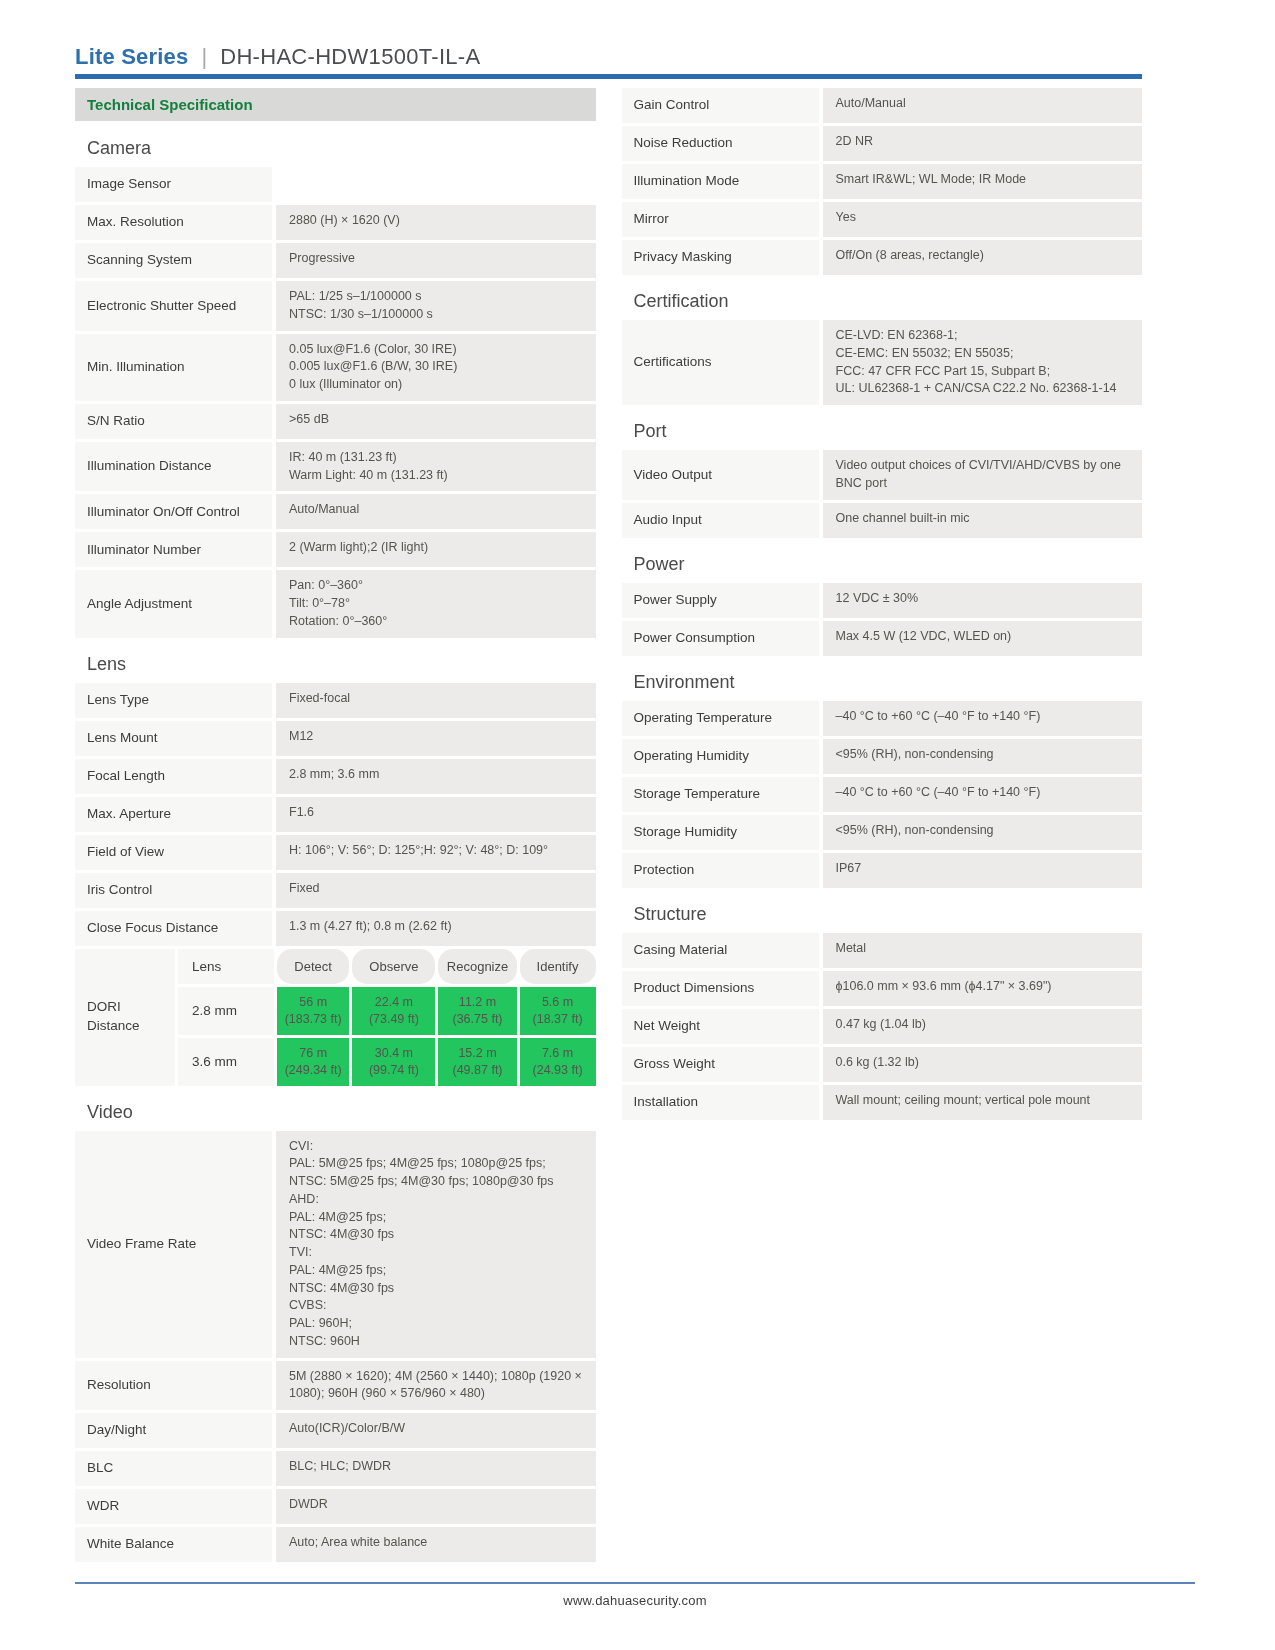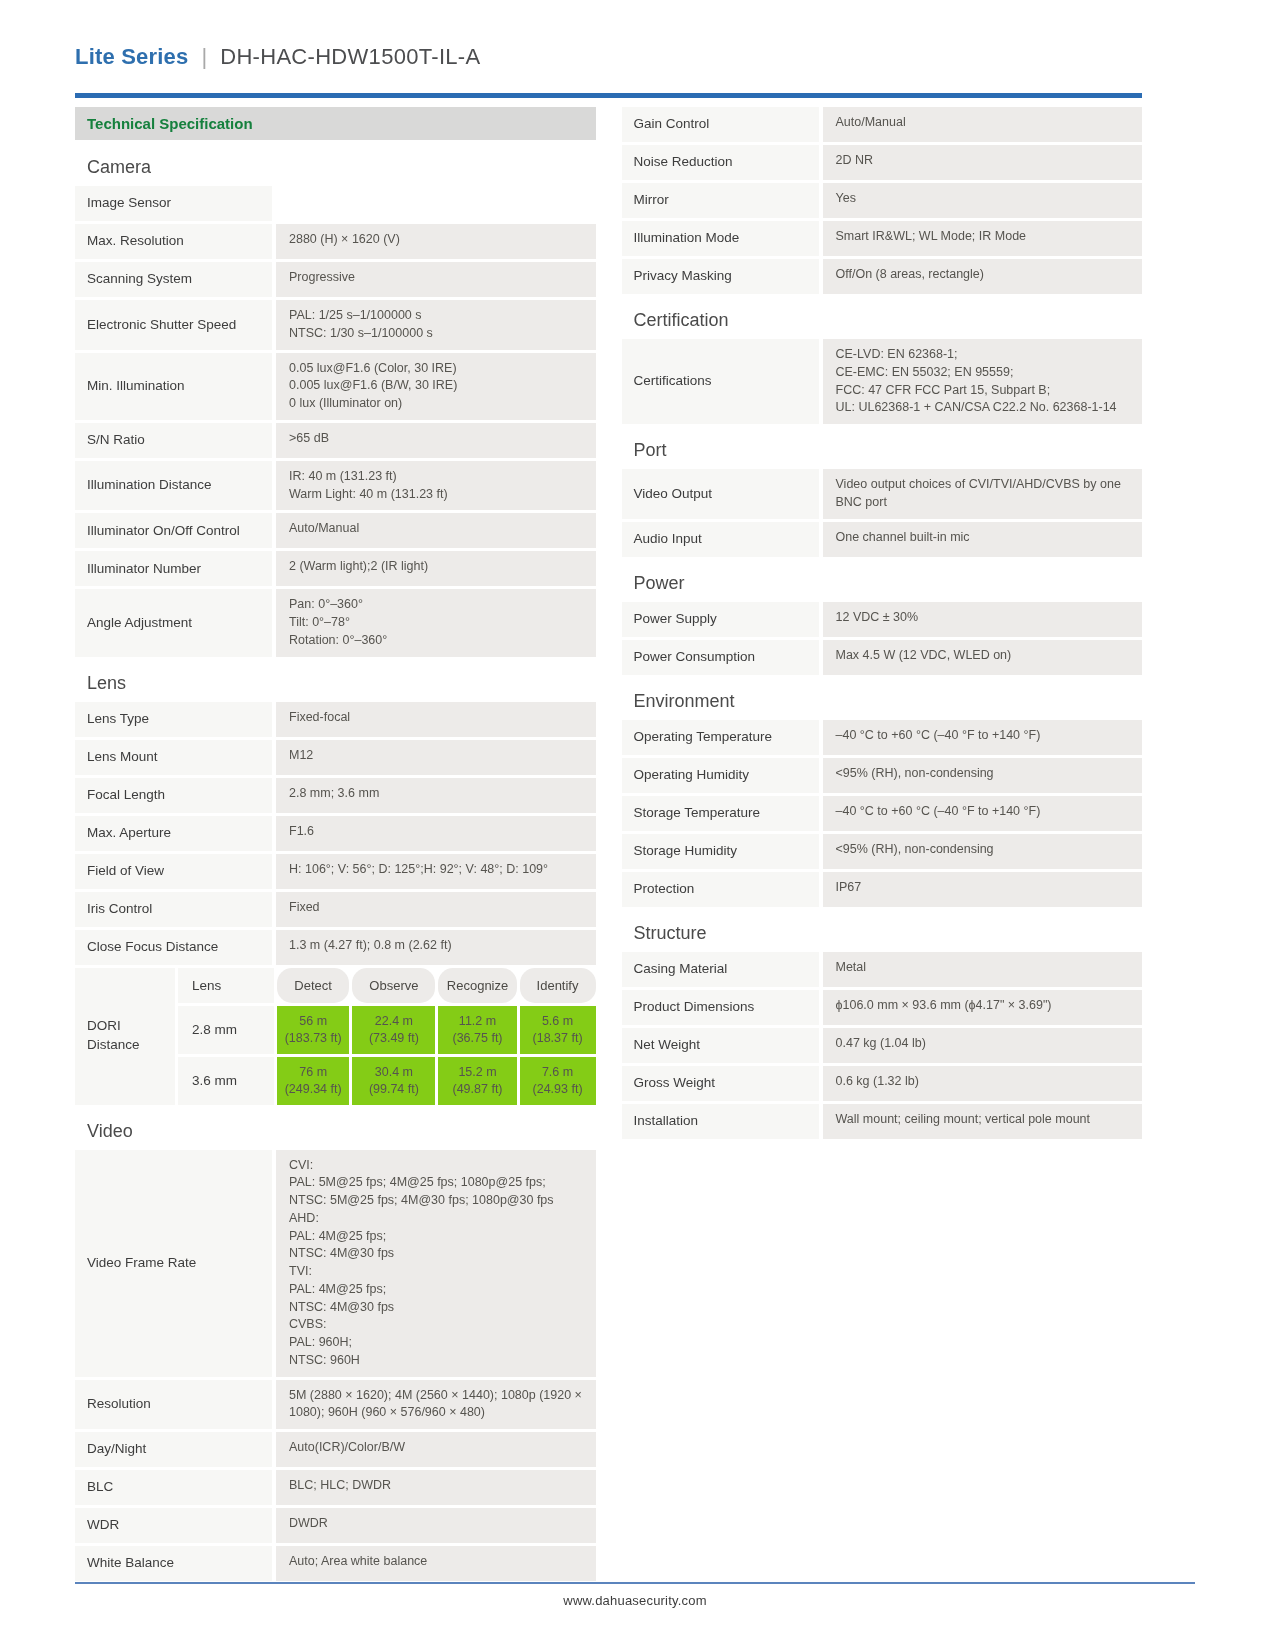--- a/index.html
+++ b/index.html
@@ -1,20 +1,20 @@
 <!DOCTYPE html>
 <html><head>
 <meta charset="utf-8">
 <style>
   html,body { margin:0; padding:0; background:#ffffff; }
   body { width:1275px; height:1650px; font-family:"Liberation Sans", sans-serif; -webkit-font-smoothing:antialiased; }
   .page { position:relative; width:1275px; height:1650px; box-sizing:border-box; padding:44px 133px 0 75px; overflow:hidden; }
 
   
-  .doc-title { display:flex; align-items:baseline; gap:13px; padding-bottom:23px; }
+  .doc-title { display:flex; align-items:baseline; gap:13px; padding-bottom:4px; }
   .series { color:#2e6fae; font-size:22px; font-weight:700; letter-spacing:0.2px; }
   .pipe { color:#a9a9a9; font-size:22px; font-weight:400; }
   .model { color:#4c4d4f; font-size:22px; font-weight:400; letter-spacing:0.3px; }
   .blue-rule { height:5px; background:#2b6cb3; }
 
   
   .columns { display:flex; gap:26px; margin-top:9px; align-items:flex-start; }
   .col { flex:1 1 0; min-width:0; }
 
   .tech-bar { background:#d9d9d8; color:#15803d; font-weight:700; font-size:15px; padding:8px 12px; margin-bottom:4px; }
@@ -30,21 +30,21 @@
   .spec-value div { min-height:0; }
 
   
   .dori-grid { display:grid; grid-template-columns:100px 96px 1fr 1.15fr 1.08fr 1.05fr; gap:3px; margin-bottom:3px; }
   .dori-label { grid-row:1 / span 3; background:#f7f7f5; color:#3d3d3d; font-size:13.5px;
                 display:flex; align-items:center; padding-left:12px; line-height:1.4; box-sizing:border-box; }
   .dori-lens-h, .dori-lens { background:#f7f7f5; color:#3d3d3d; font-size:13.5px; display:flex; align-items:center;
                 padding-left:14px; box-sizing:border-box; }
   .dori-h { background:#edebe9; color:#4c4a46; font-size:13px; display:flex; align-items:center; justify-content:center;
             min-height:35px; box-sizing:border-box;border-radius:15px; }
-  .dori-v { background:#84cc16; color:#56544f; font-size:12.5px; display:flex; flex-direction:column; align-items:center;
+  .dori-v { background:#22c55e; color:#56544f; font-size:12.5px; display:flex; flex-direction:column; align-items:center;
             justify-content:center; text-align:center; min-height:48px; line-height:1.35; padding:5px 2px; box-sizing:border-box; }
 
   
   .footer { position:absolute; left:75px; right:80px; bottom:42px; }
   .footer-rule { height:2px; background:#5b84bd; margin-bottom:9px; }
   .footer-url { text-align:center; font-size:13px; color:#3d3d3d; letter-spacing:0.2px; }
 </style>
 </head>
 <body>
 
@@ -265,43 +265,43 @@
             <div>Auto/Manual</div>
           </div>
         </div>
         <div class="spec-row">
           <div class="spec-label">Noise Reduction</div>
           <div class="spec-value">
             <div>2D NR</div>
           </div>
         </div>
         <div class="spec-row">
+          <div class="spec-label">Illumination Mode</div>
+          <div class="spec-value">
+            <div>Smart IR&amp;WL; WL Mode; IR Mode</div>
+          </div>
+        </div>
+        <div class="spec-row">
           <div class="spec-label">Mirror</div>
           <div class="spec-value">
             <div>Yes</div>
           </div>
         </div>
         <div class="spec-row">
-          <div class="spec-label">Illumination Mode</div>
-          <div class="spec-value">
-            <div>Smart IR&amp;WL; WL Mode; IR Mode</div>
-          </div>
-        </div>
-        <div class="spec-row">
           <div class="spec-label">Privacy Masking</div>
           <div class="spec-value">
             <div>Off/On (8 areas, rectangle)</div>
           </div>
         </div>
         <div class="section-heading">Certification</div>
         <div class="spec-row">
           <div class="spec-label">Certifications</div>
           <div class="spec-value">
             <div>CE-LVD: EN 62368-1;</div>
-            <div>CE-EMC: EN 55032; EN 95559;</div>
+            <div>CE-EMC: EN 55032; EN 55035;</div>
             <div>FCC: 47 CFR FCC Part 15, Subpart B;</div>
             <div>UL: UL62368-1 + CAN/CSA C22.2 No. 62368-1-14</div>
           </div>
         </div>
         <div class="section-heading">Port</div>
         <div class="spec-row">
           <div class="spec-label">Video Output</div>
           <div class="spec-value">
             <div>Video output choices of CVI/TVI/AHD/CVBS by one BNC port</div>
           </div>

